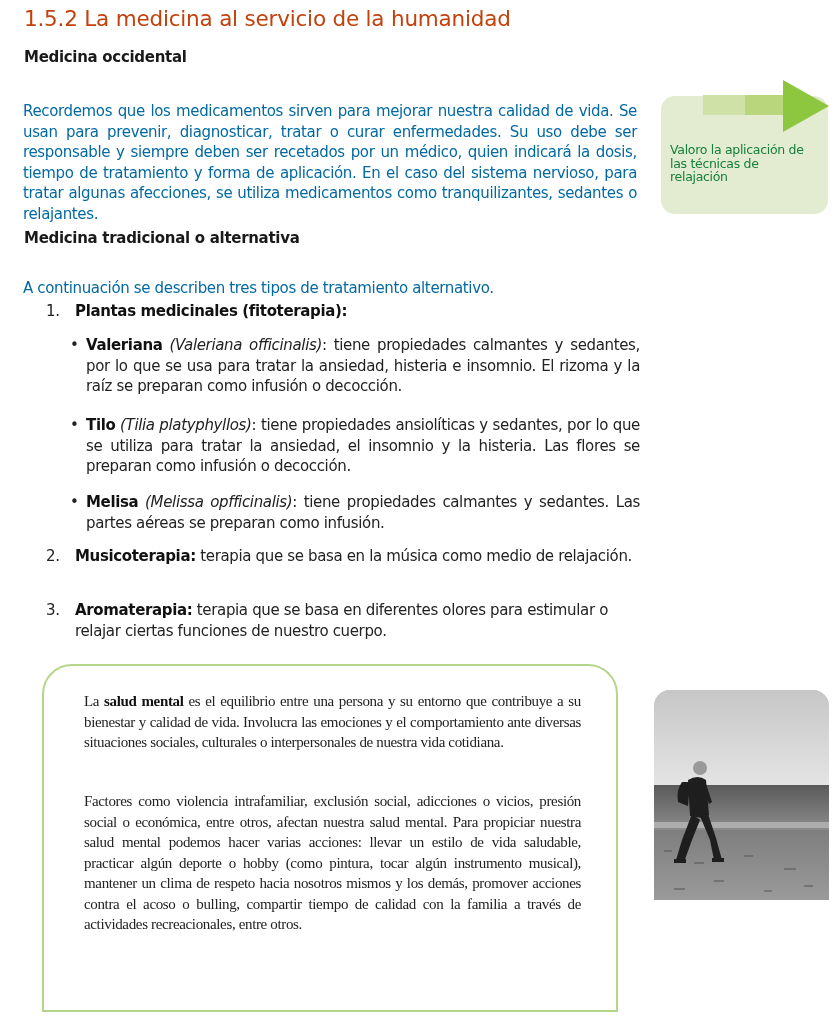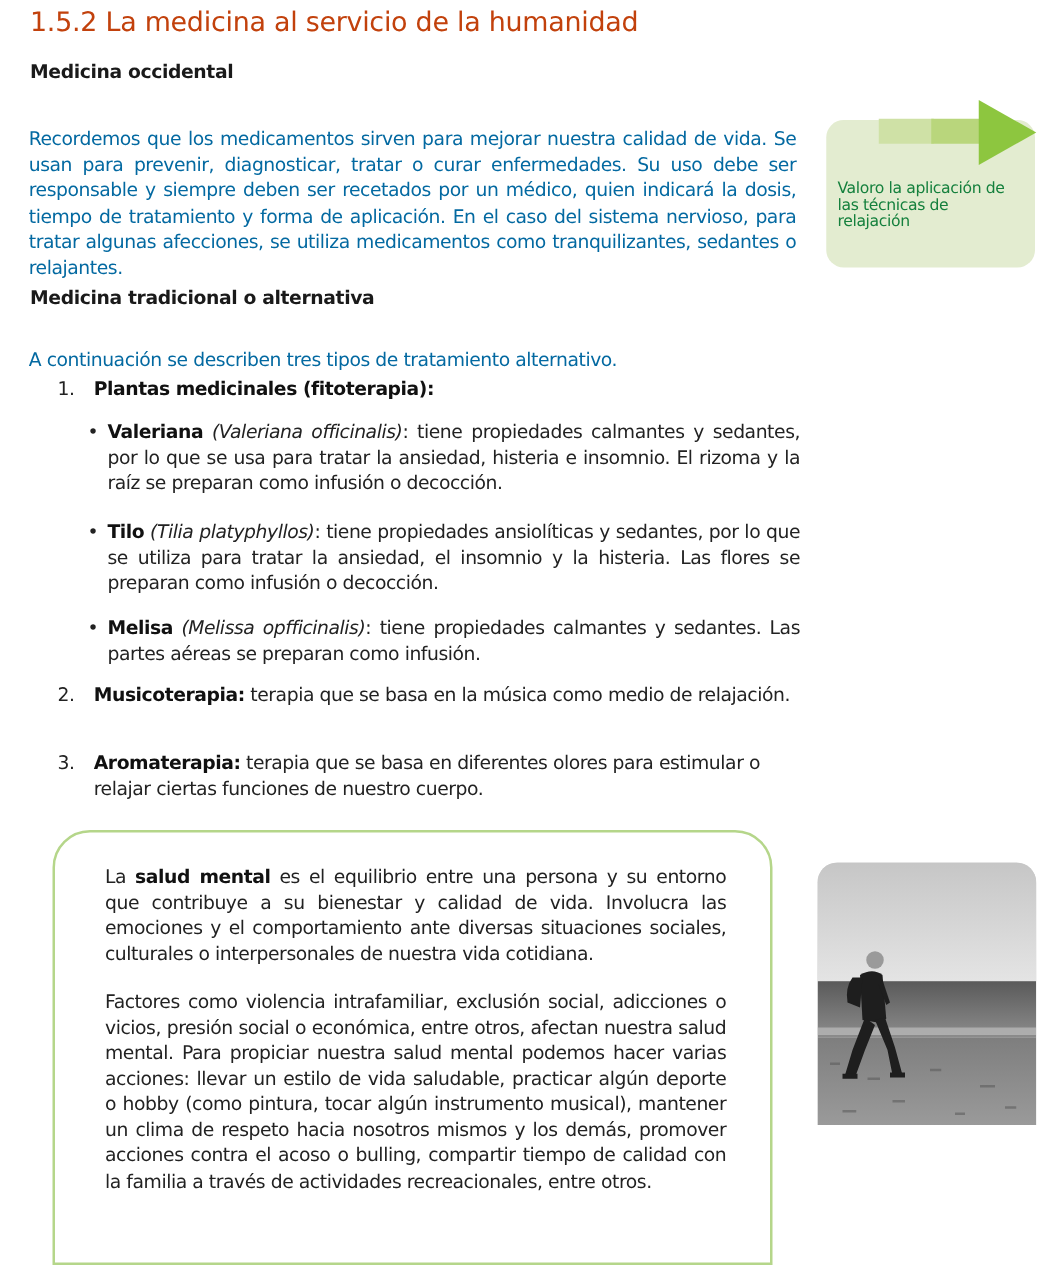--- a/index.html
+++ b/index.html
@@ -64,21 +64,21 @@
 
   
   .info-box {
     position: absolute; left: 42px; top: 664px; width: 576px; height: 348px;
     border: 2px solid #b5d68a; border-radius: 30px 30px 0 0;
     box-sizing: border-box;
   }
   .box-para {
     position: absolute; left: 84px; width: 497px;
     font-size: 15px; line-height: 20.5px; color: #222; text-align: justify;
-    letter-spacing: -0.35px; margin: 0;
+    letter-spacing: -0.35px; margin: 0; font-family: Liberation Serif, serif;
   }
 
   
   .photo {
     position: absolute; left: 654px; top: 690px; width: 175px; height: 210px;
     border-radius: 16px 16px 0 0; overflow: hidden; background: #cfcfcf;
   }
 </style>
 </head>
 <body>

